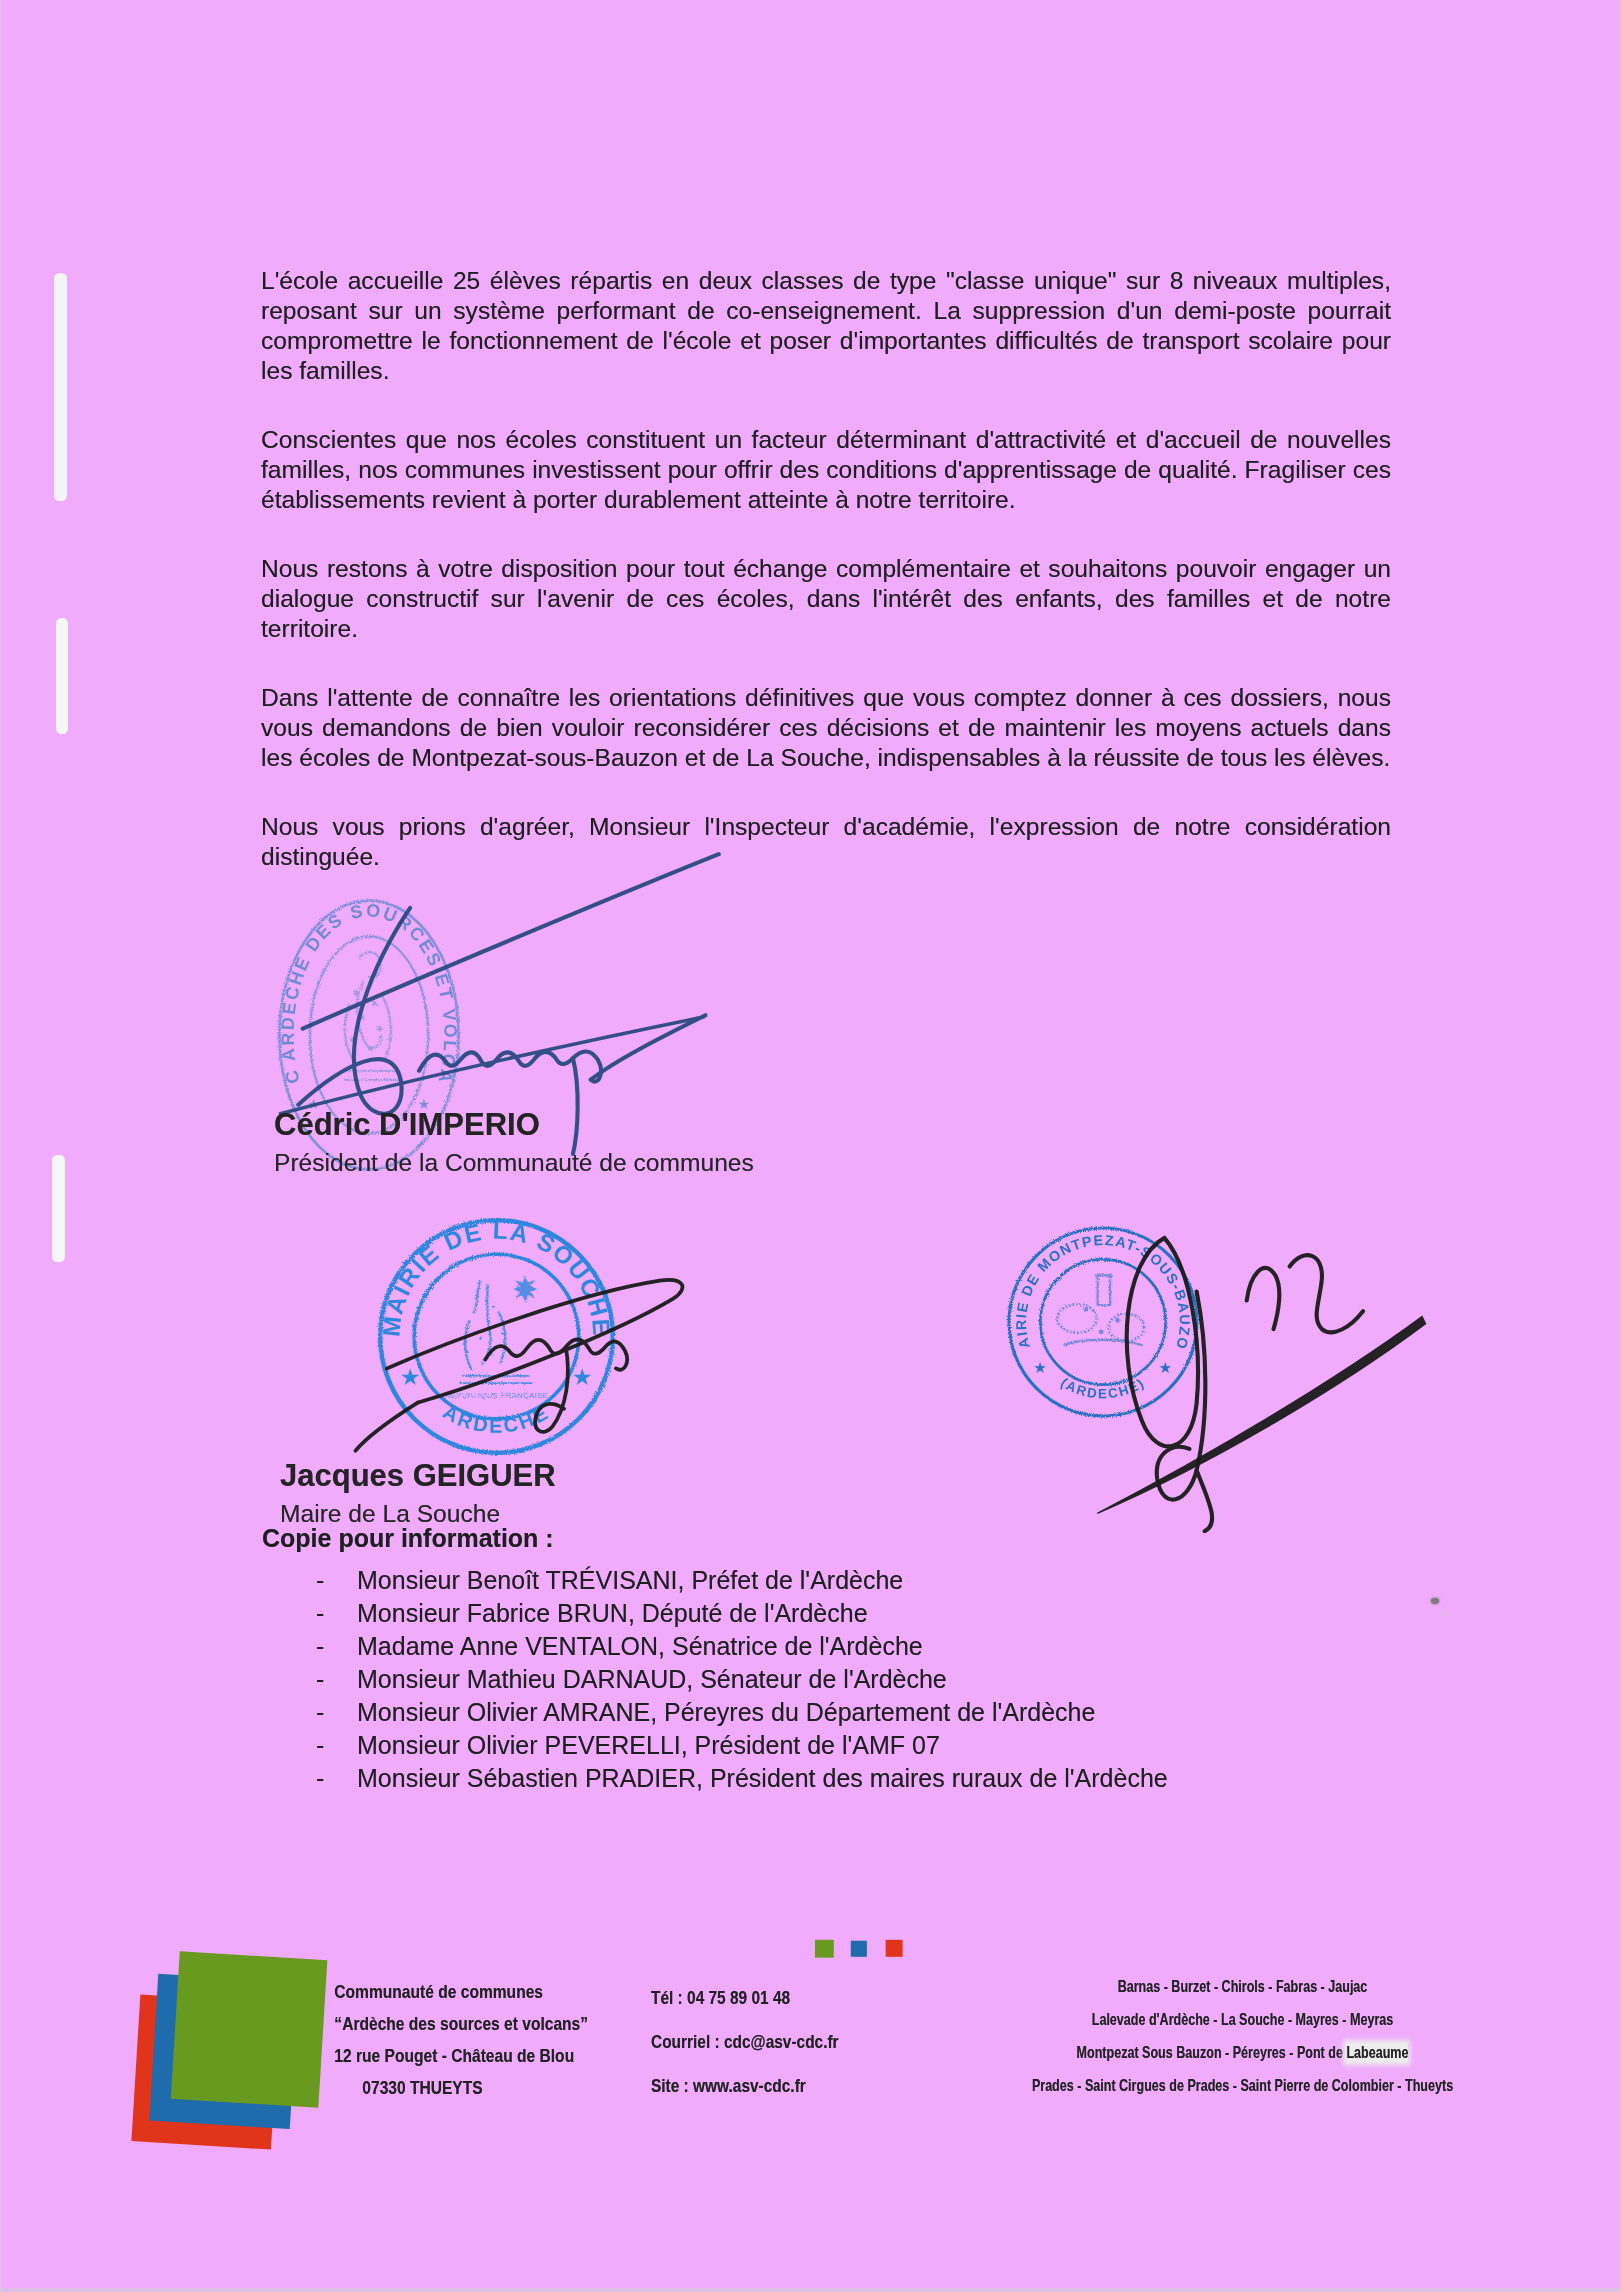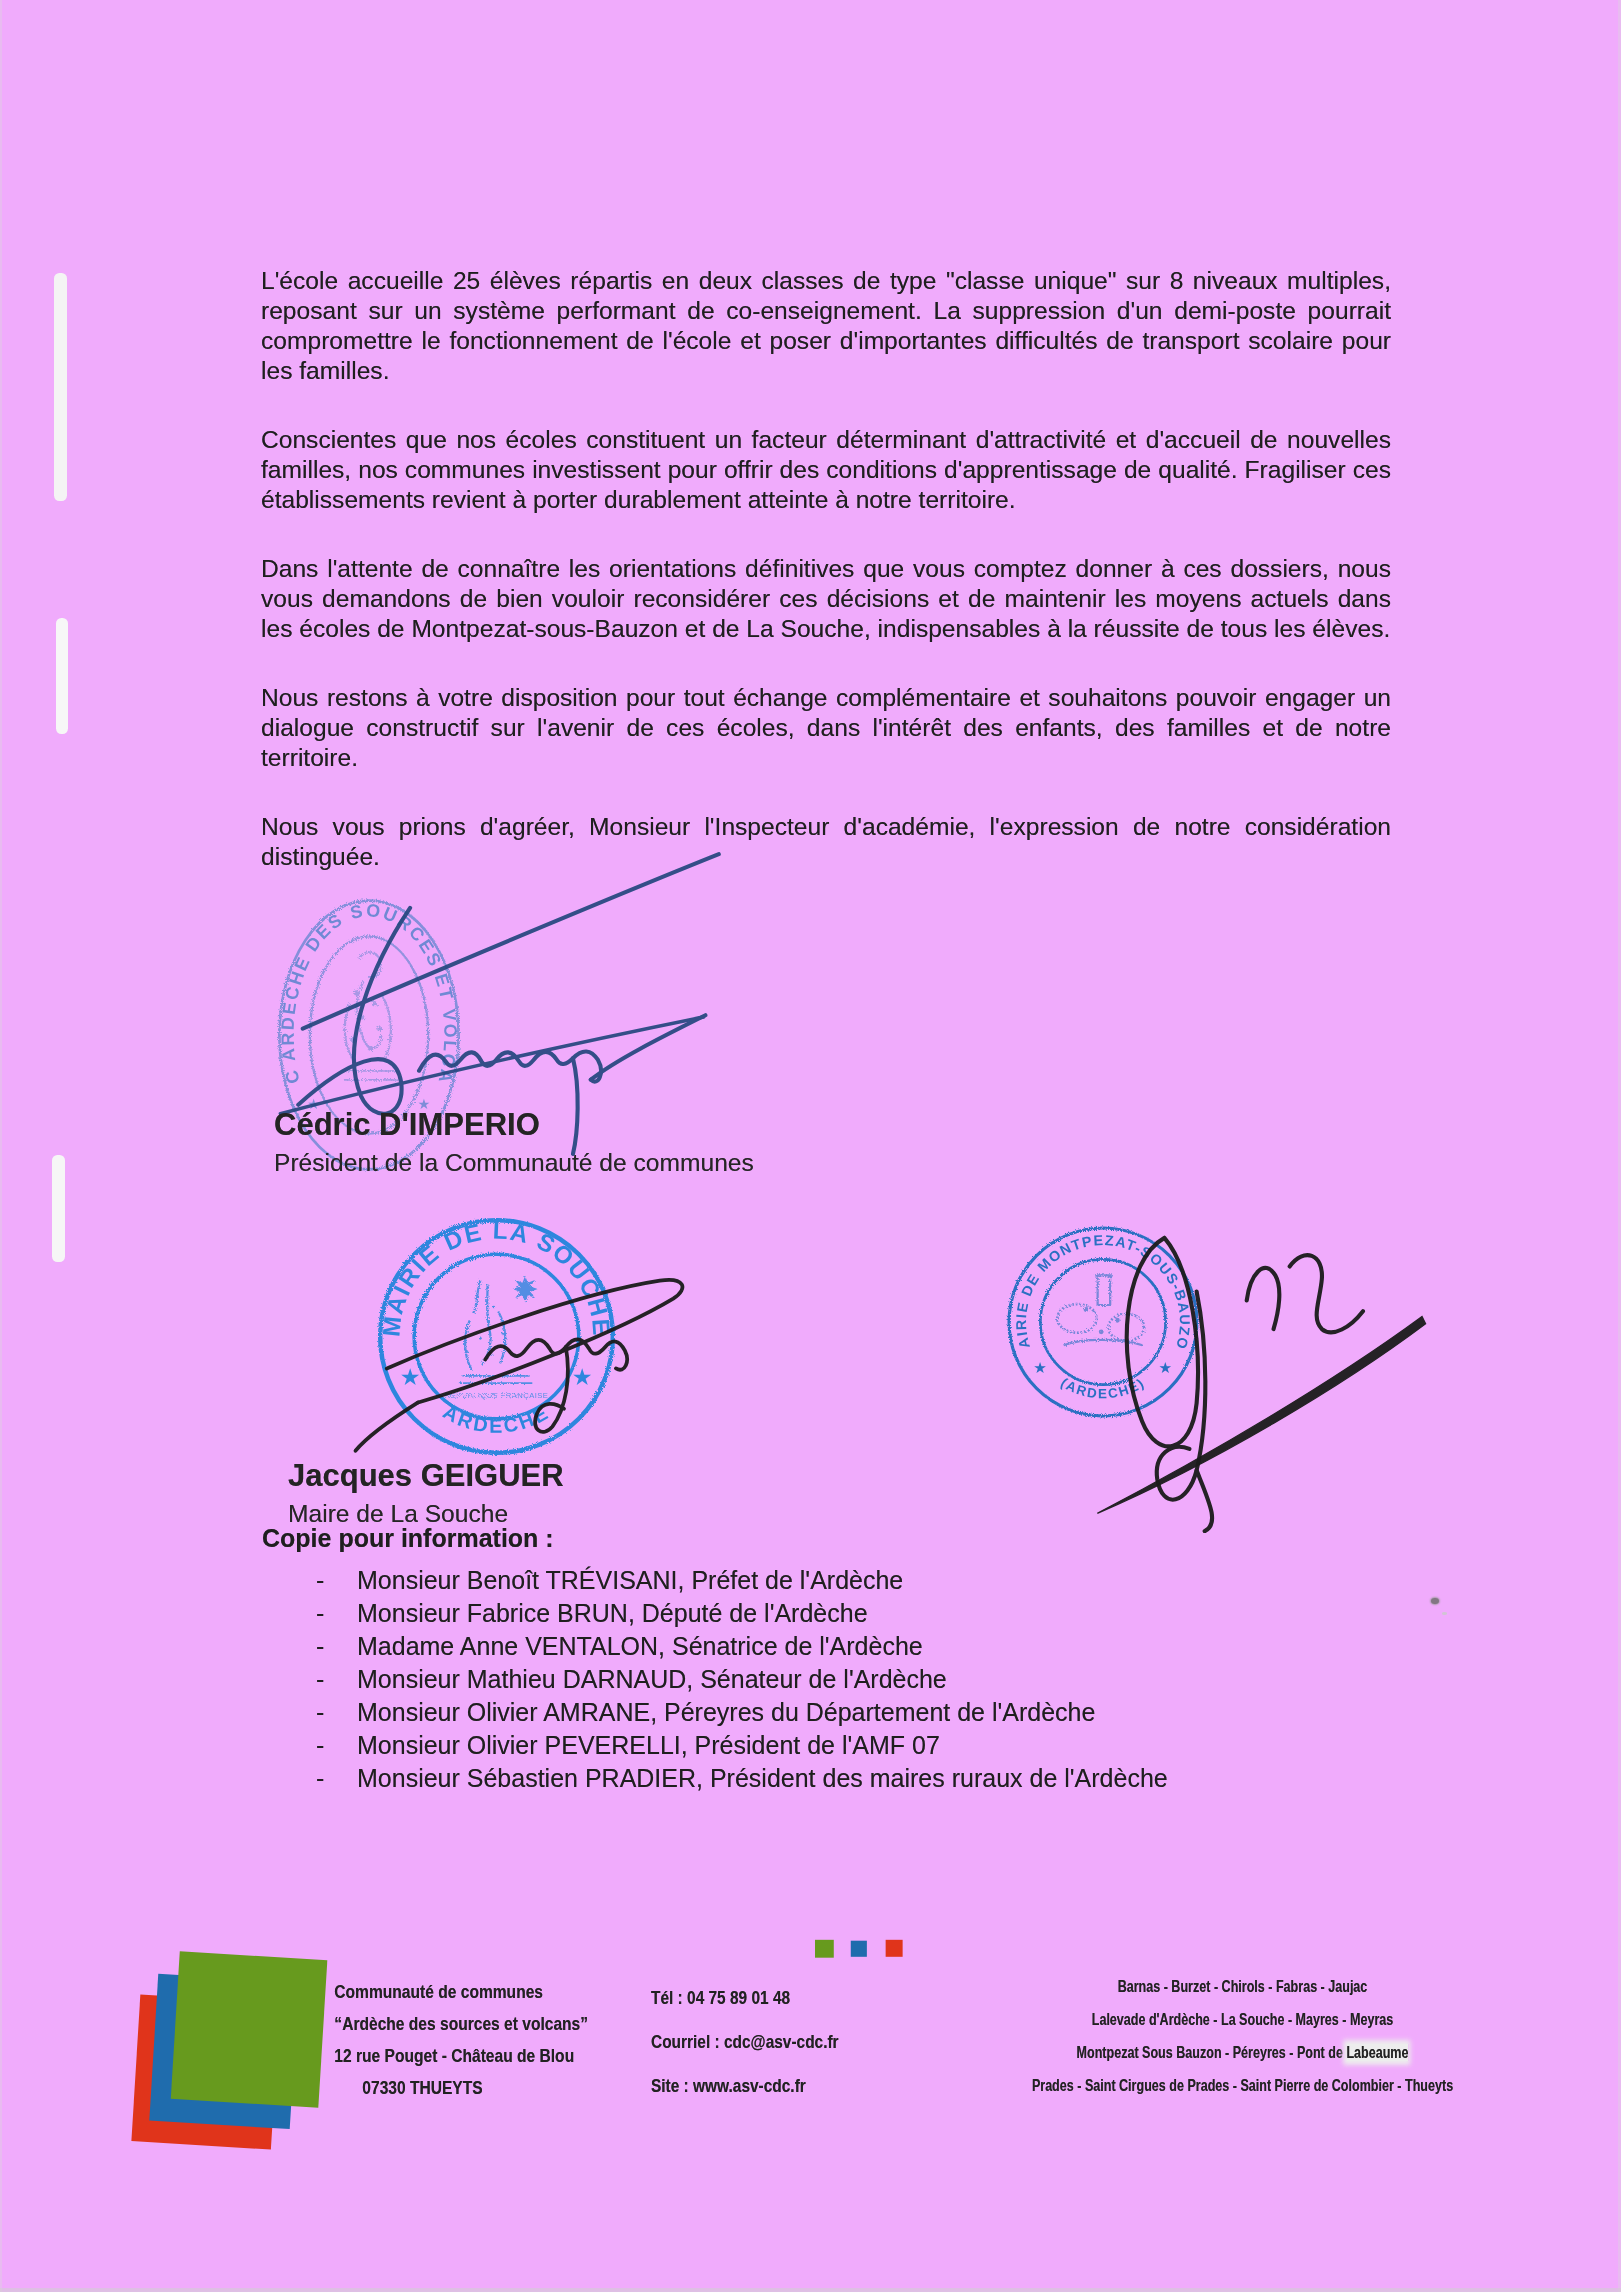--- a/index.html
+++ b/index.html
@@ -21,21 +21,21 @@
     text-align:justify;
     color:#1f1f1f;
     text-shadow:0 0 0.4px rgba(30,30,30,.55);
   }
   
   .sig-block{position:absolute;z-index:5;}
   .sig-name{font-size:31px;font-weight:700;color:#242424;text-shadow:0 0 0.4px rgba(30,30,30,.5);}
   .sig-title{font-size:24.6px;margin-top:6.3px;color:#262626;text-shadow:0 0 0.4px rgba(30,30,30,.5);}
   #sig-block-president{left:274px;top:1107px;}
   #sig-block-fabreges{left:915px;top:1107px;}
-  #sig-block-geiguer{left:280px;top:1458px;margin-left:8px;}
+  #sig-block-geiguer{left:280px;top:1458px;}
   
   .stamp{position:absolute;z-index:3;}
   .signature{position:absolute;z-index:4;}
   .stamp text{font-family:"Liberation Sans","DejaVu Sans",sans-serif;}
   #stamp-cdc{left:274px;top:896px;opacity:.85;}
   #stamp-souche{left:373px;top:1213px;}
   #stamp-montpezat{left:1001px;top:1220px;}
   #signature-cdc{left:258px;top:845px;}
   #signature-souche{left:351px;top:1252px;}
   #signature-montpezat{left:1021px;top:1211px;}
@@ -97,22 +97,22 @@
   <div class="scan-strip" id="strip-3"></div>
   <div id="speck-1"></div>
   <div id="speck-2"></div>
   <div id="edge-left"></div>
   <div id="edge-right"></div>
   <div id="edge-bottom"></div>
 
   <div id="letter-body">
     <p>L'école accueille 25 élèves répartis en deux classes de type "classe unique" sur 8 niveaux multiples, reposant sur un système performant de co-enseignement. La suppression d'un demi-poste pourrait compromettre le fonctionnement de l'école et poser d'importantes difficultés de transport scolaire pour les familles.</p>
     <p>Conscientes que nos écoles constituent un facteur déterminant d'attractivité et d'accueil de nouvelles familles, nos communes investissent pour offrir des conditions d'apprentissage de qualité. Fragiliser ces établissements revient à porter durablement atteinte à notre territoire.</p>
+    <p>Nous restons à votre disposition pour tout échange complémentaire et souhaitons pouvoir engager un dialogue constructif sur l'avenir de ces écoles, dans l'intérêt des enfants, des familles et de notre territoire.</p>
     <p>Dans l'attente de connaître les orientations définitives que vous comptez donner à ces dossiers, nous vous demandons de bien vouloir reconsidérer ces décisions et de maintenir les moyens actuels dans les écoles de Montpezat-sous-Bauzon et de La Souche, indispensables à la réussite de tous les élèves.</p>
-    <p>Nous restons à votre disposition pour tout échange complémentaire et souhaitons pouvoir engager un dialogue constructif sur l'avenir de ces écoles, dans l'intérêt des enfants, des familles et de notre territoire.</p>
     <p>Nous vous prions d'agréer, Monsieur l'Inspecteur d'académie, l'expression de notre considération distinguée.</p>
   </div>
 
   <svg class="stamp" id="stamp-cdc" width="190" height="278" viewBox="0 0 212 310">
     <defs>
       <filter id="rough-cdc">
           <feTurbulence type="fractalNoise" baseFrequency="0.9" numOctaves="2" result="n"></feTurbulence>
           <feDisplacementMap in="SourceGraphic" in2="n" scale="5"></feDisplacementMap>
         </filter>
       <path id="cdc-arc" d="M 30 211 A 84 132 0 1 1 182 211" fill="none"></path>

